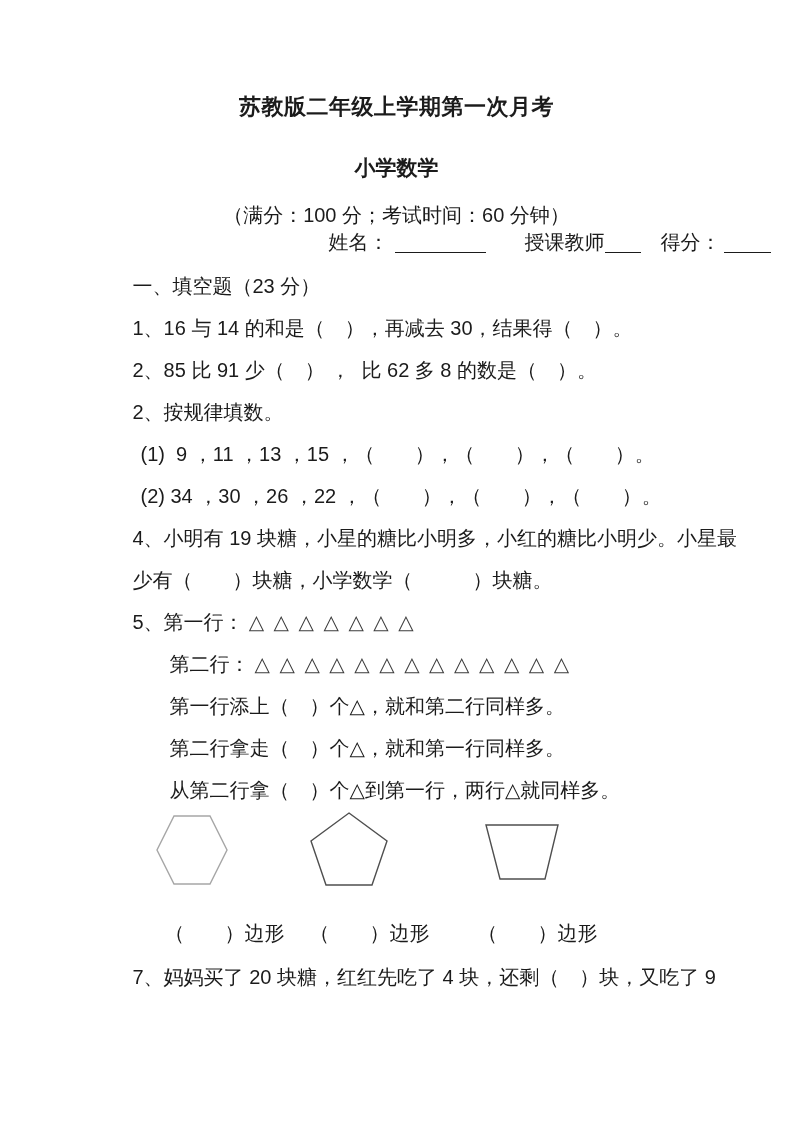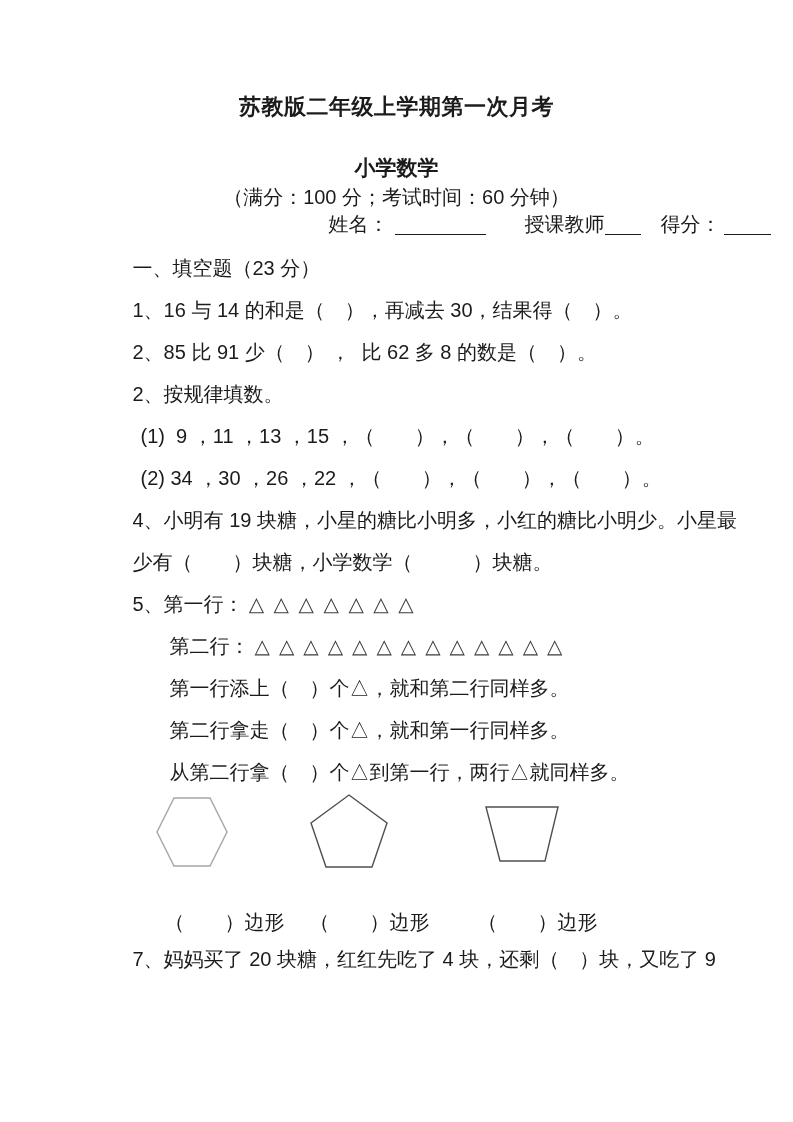--- a/index.html
+++ b/index.html
@@ -5,38 +5,38 @@
   * { margin:0; padding:0; box-sizing:border-box; }
   html, body { background:#ffffff; }
   .page {
     width:748px; height:1122px; background:#ffffff; overflow:hidden;
     color:#1b1b1b; font-family:"Liberation Sans","DejaVu Sans",sans-serif;
     position:relative; margin:0 auto;
   }
   .header { text-align:center; padding-top:92px; }
   .title    { font-size:22px; font-weight:700; letter-spacing:0.5px; }
   .subtitle { font-size:21px; font-weight:700; margin-top:32px; }
-  .meta     { font-size:20px; margin-top:2px; }
+  .meta     { font-size:20px; margin-top:20px; }
   .name-row { font-size:20px; text-align:right; padding-left:229px; }
   .blank { display:inline-block; border-bottom:1px solid #1b1b1b; height:20px; position:relative; top:4px; }
   .blank-name    { width:91px; margin-left:6px;  margin-right:39px; }
   .blank-teacher { width:36px; margin-right:20px; }
   .blank-score   { width:47px; margin-left:3px; }
   .body { margin-top:9px; padding:0 110px; font-size:20px; }
   .line { line-height:42px; height:42px; white-space:pre; }
   .indent-a { padding-left:8px; }
-  .indent-b { padding-left:37px;font-family:Liberation Serif, serif; }
+  .indent-b { padding-left:37px; }
   .tri { margin-left:5px; letter-spacing:2px; color:#3d3d3d; }
   .shape-row { position:relative; height:99px; }
   .shape { position:absolute; display:block; }
   .shape-hex  { left:23px;  top:4px; }
   .shape-pent { left:177px; top:1px; }
   .shape-trap { left:352px; top:13px; }
   .shape-label-row { position:relative; height:46px; line-height:46px; }
-  .shape-label { position:absolute; top:7px; white-space:pre; }
+  .shape-label { position:absolute; top:0; white-space:pre; }
   .sl-0 { left:32px; }
   .sl-1 { left:177px; }
   .sl-2 { left:345px; }
 </style>
 </head>
 <body>
 
 <div class="page">
 
   <div class="header">

